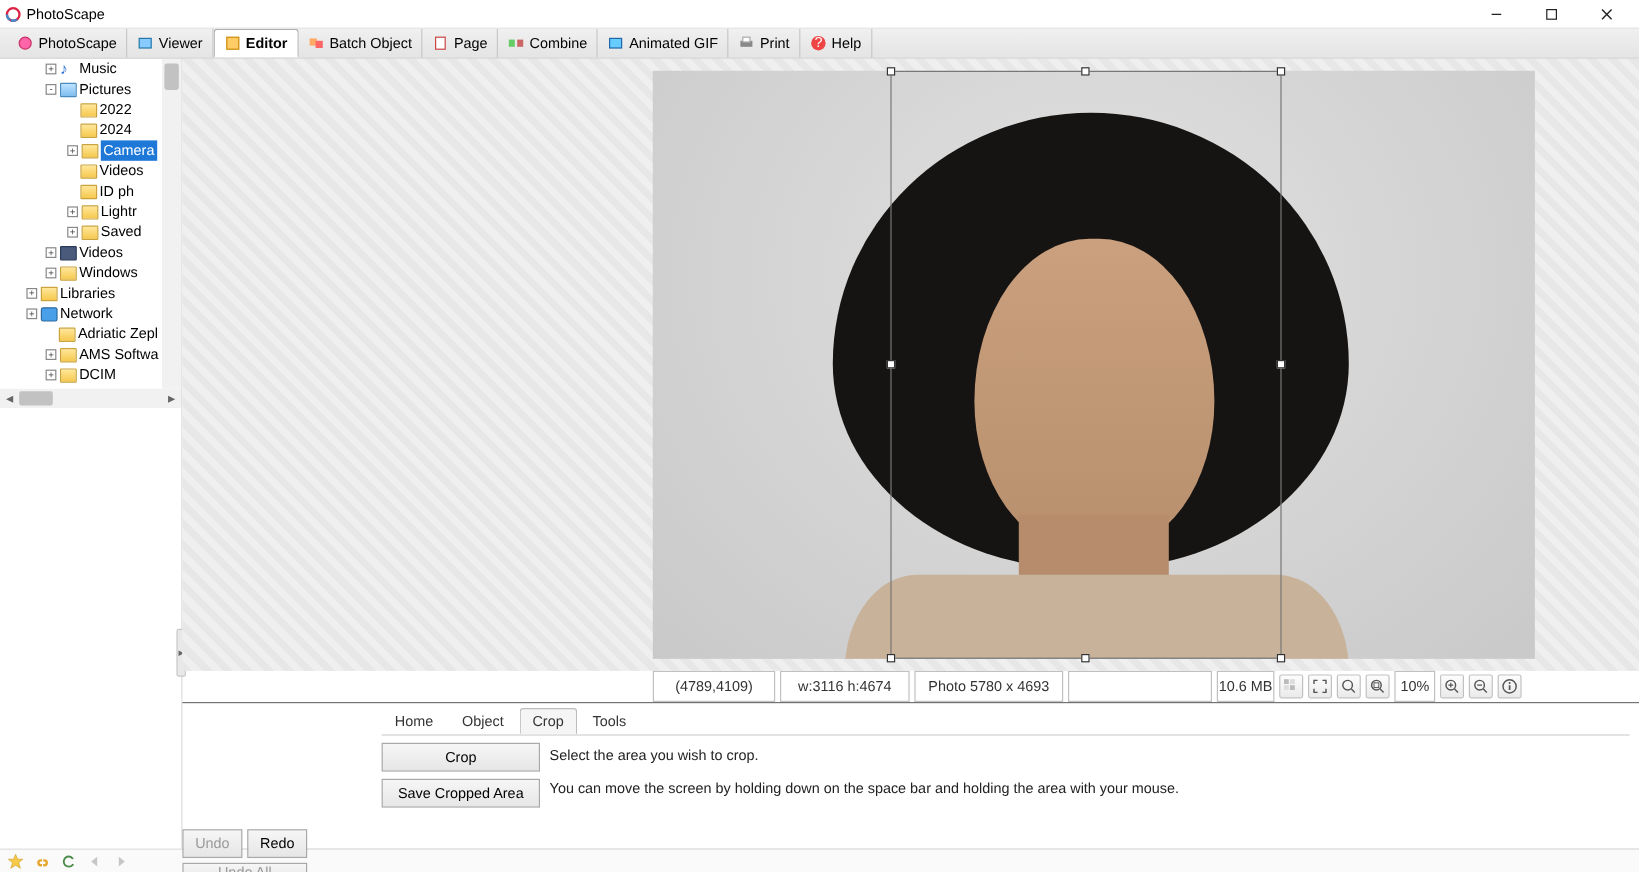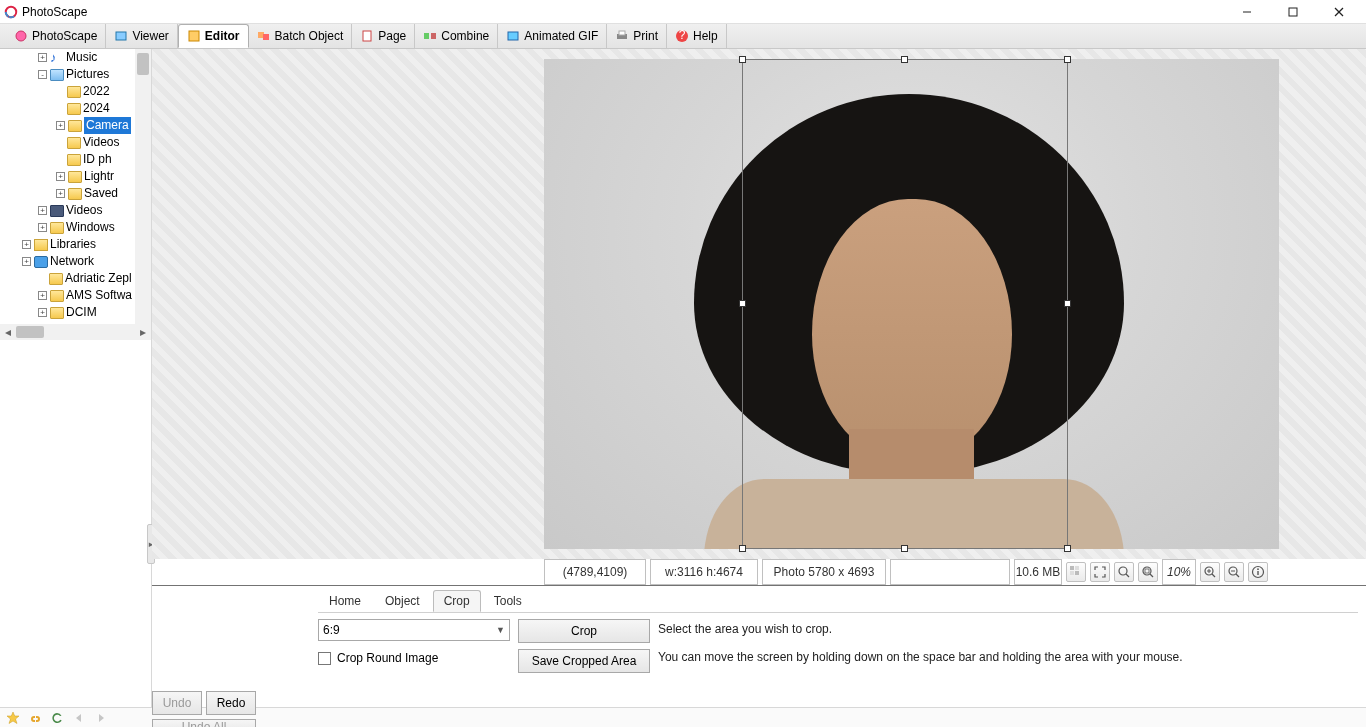--- a/index.html
+++ b/index.html
@@ -62,21 +62,21 @@
 .h-bl{left:-4px;bottom:-4px;} .h-bm{left:calc(50% - 4px);bottom:-4px;} .h-br{right:-4px;bottom:-4px;}
 
 
 .statusstrip { height:26px; display:flex; align-items:stretch; padding-left:392px; gap:4px; background:transparent; }
 .statbox { border:1px solid #c0c0c0; background:#fff; display:flex; align-items:center; justify-content:center; font-size:12px; color:#333; }
 .statwide { width:102px; }
 .statmed { width:108px; }
 .statlong { width:124px; }
 .statempty { width:120px; }
 .statmb { width:48px; }
-.statzoom { width:34px;font-style:italic; }
+.statzoom { width:34px; }
 .ico-btn { width:20px; height:20px; border:1px solid #c0c0c0; background:linear-gradient(#fdfdfd,#eaeaea); border-radius:2px; display:flex; align-items:center; justify-content:center; align-self:center; }
 .ico-btn svg { width:14px; height:14px; }
 
 
 .bottom { height:122px; border-top:1px solid #737373; display:flex;flex-direction:column; }
 .bottom-left { flex:1; padding:4px 8px 6px 166px; position:relative; }
 .bottom-tabs { display:flex; gap:2px; height:22px; align-items:flex-end; font-size:12px; }
 .bottom-tabs .btab { padding:3px 10px; border:1px solid transparent; cursor:default; color:#333;}
 .bottom-tabs .btab.active { border:1px solid #bcbcbc; border-bottom:1px solid #f5f5f5; background:#f5f5f5; border-radius:3px 3px 0 0;}
 .bottom-body { border-top:1px solid #d0d0d0; padding-top:6px; }
@@ -379,30 +379,20 @@
       <div class="bottom-left">
         <div class="bottom-tabs">
           <div class="btab">Home</div>
           <div class="btab">Object</div>
           <div class="btab active">Crop</div>
           <div class="btab">Tools</div>
         </div>
         <div class="bottom-body">
           <div class="controls-row">
             <div class="ctrl-col">
-              <div class="select">
-                <span>6:9</span>
-                <span class="arrow">▼</span>
-              </div>
-              <div class="checkbox-row">
-                <span class="checkbox"></span>
-                <span>Crop Round Image</span>
-              </div>
-            </div>
-            <div class="ctrl-col">
               <div class="winbutton">
                   <span>Crop</span>
                 </div>
               <div class="winbutton">
                   <span>Save Cropped Area</span>
                 </div>
             </div>
             <div class="ctrl-col" style="padding-top:2px;gap:12px;">
               <div class="hint-text">Select the area you wish to crop.</div>
               <div class="hint-text">You can move the screen by holding down on the space bar and holding the area with your mouse.</div>

